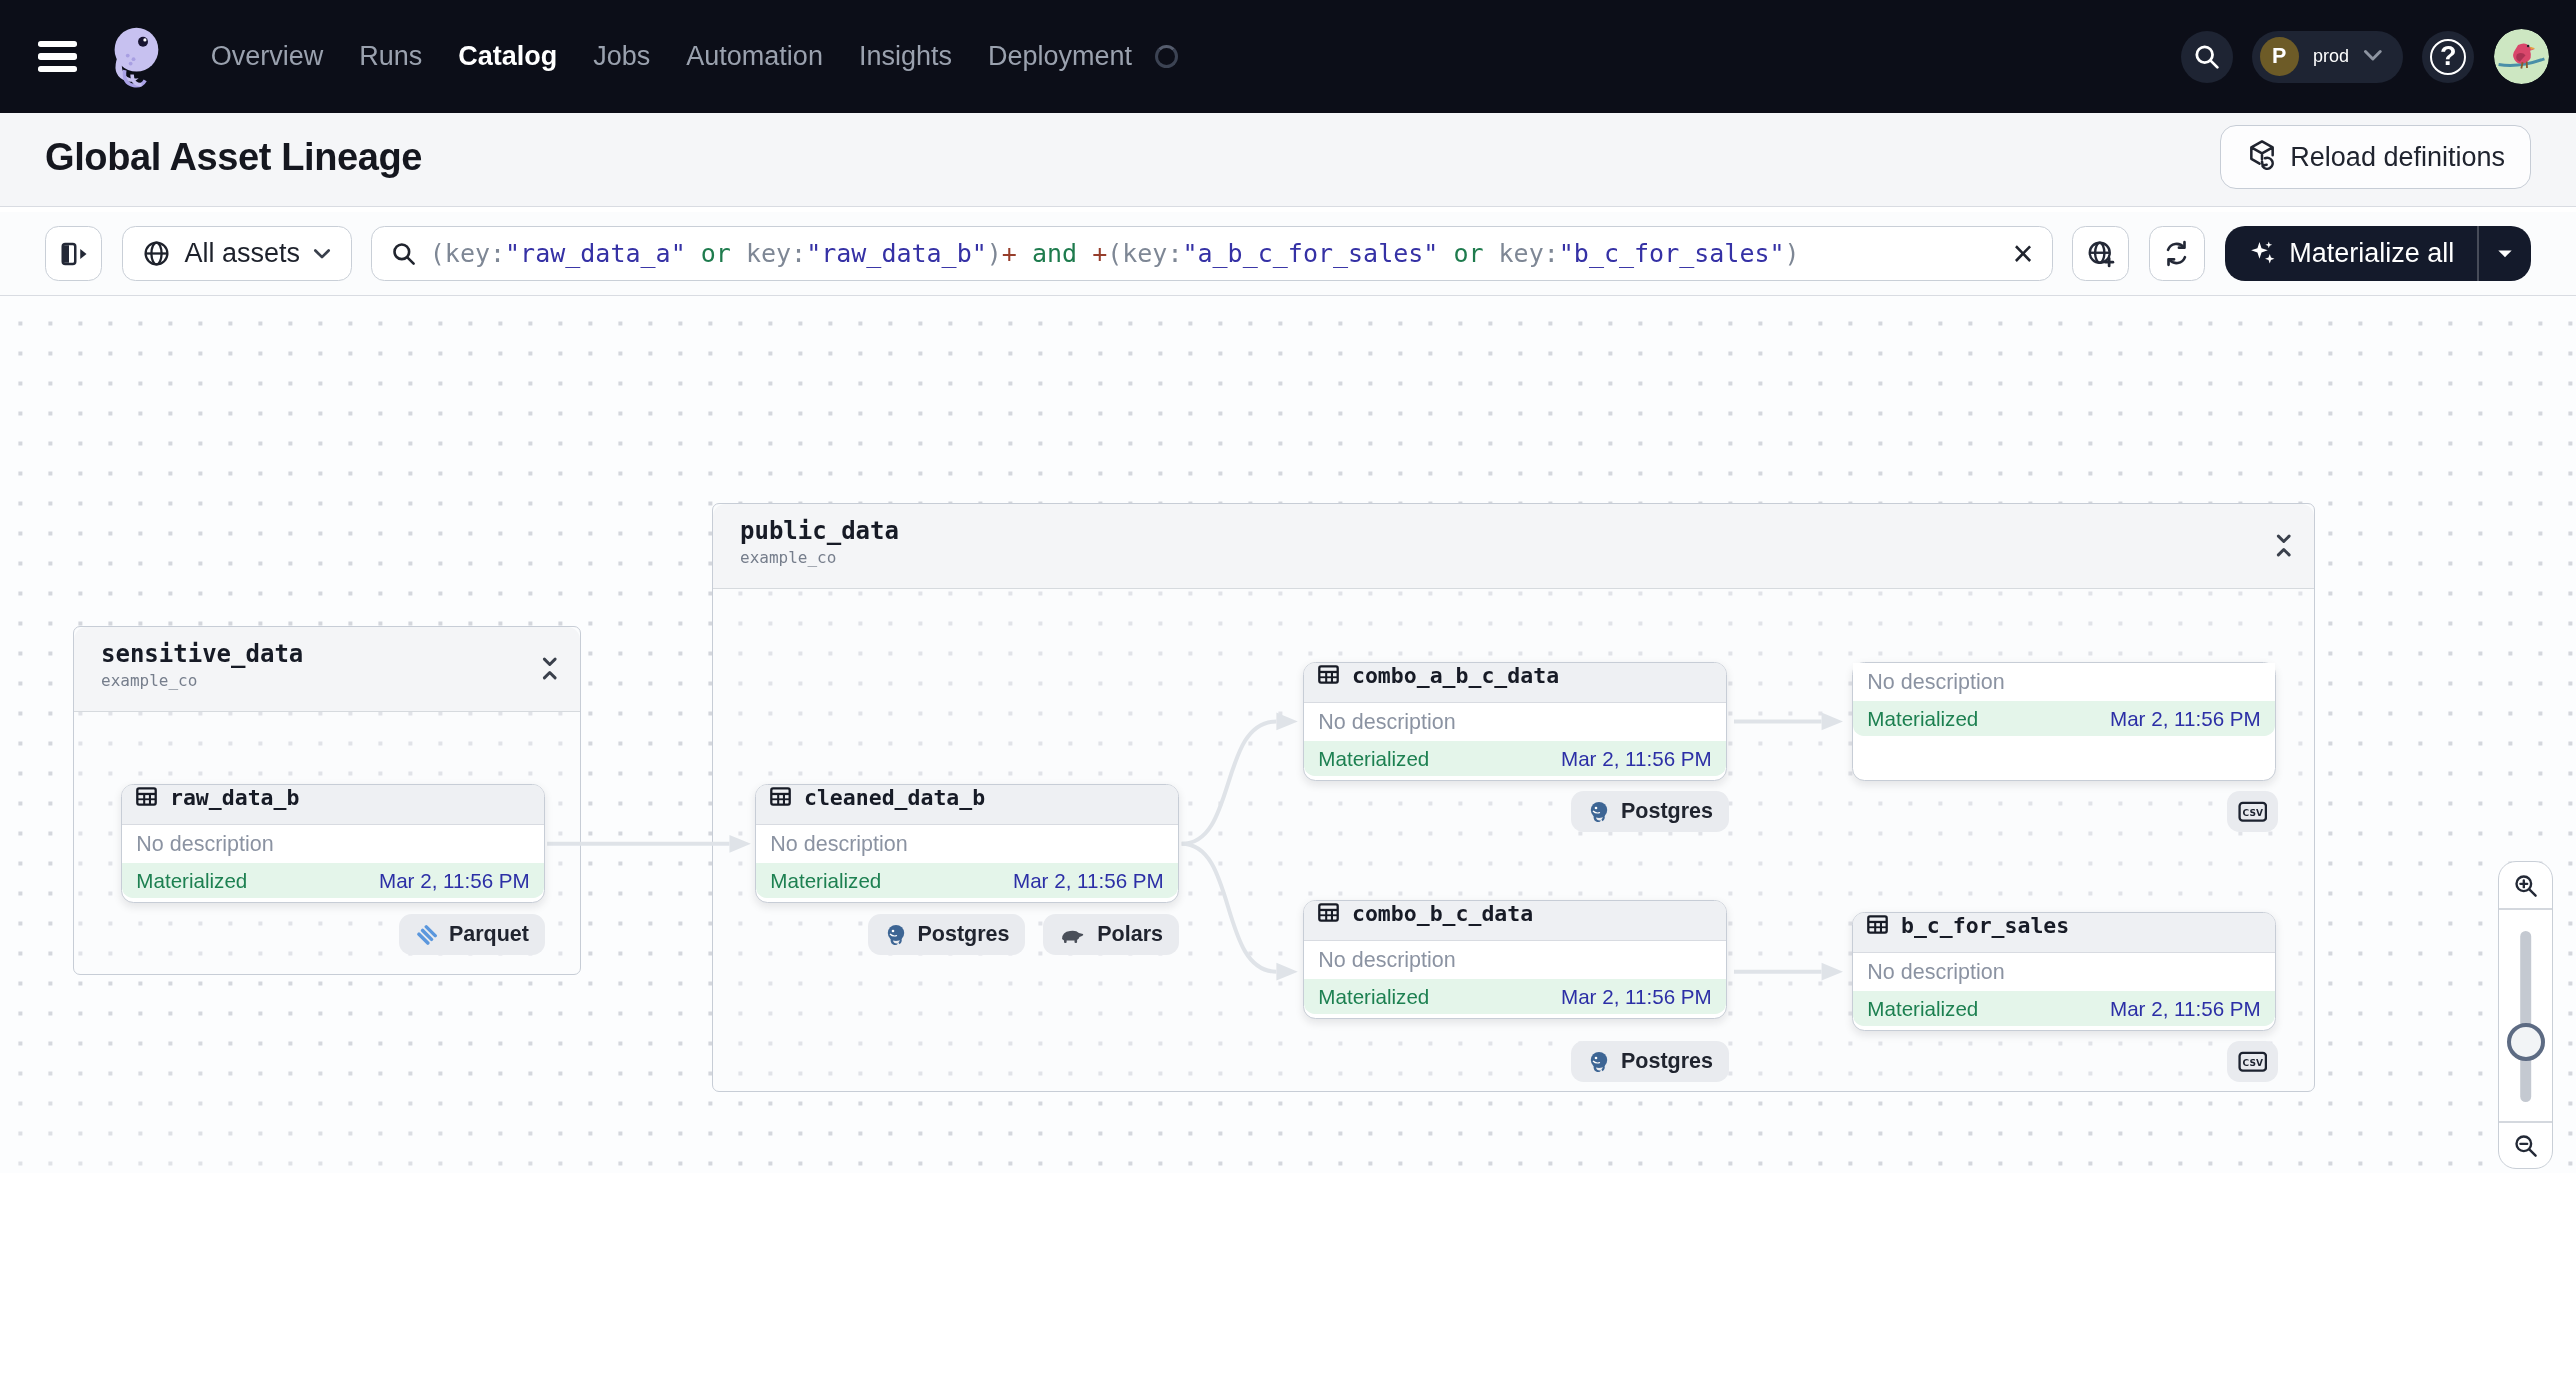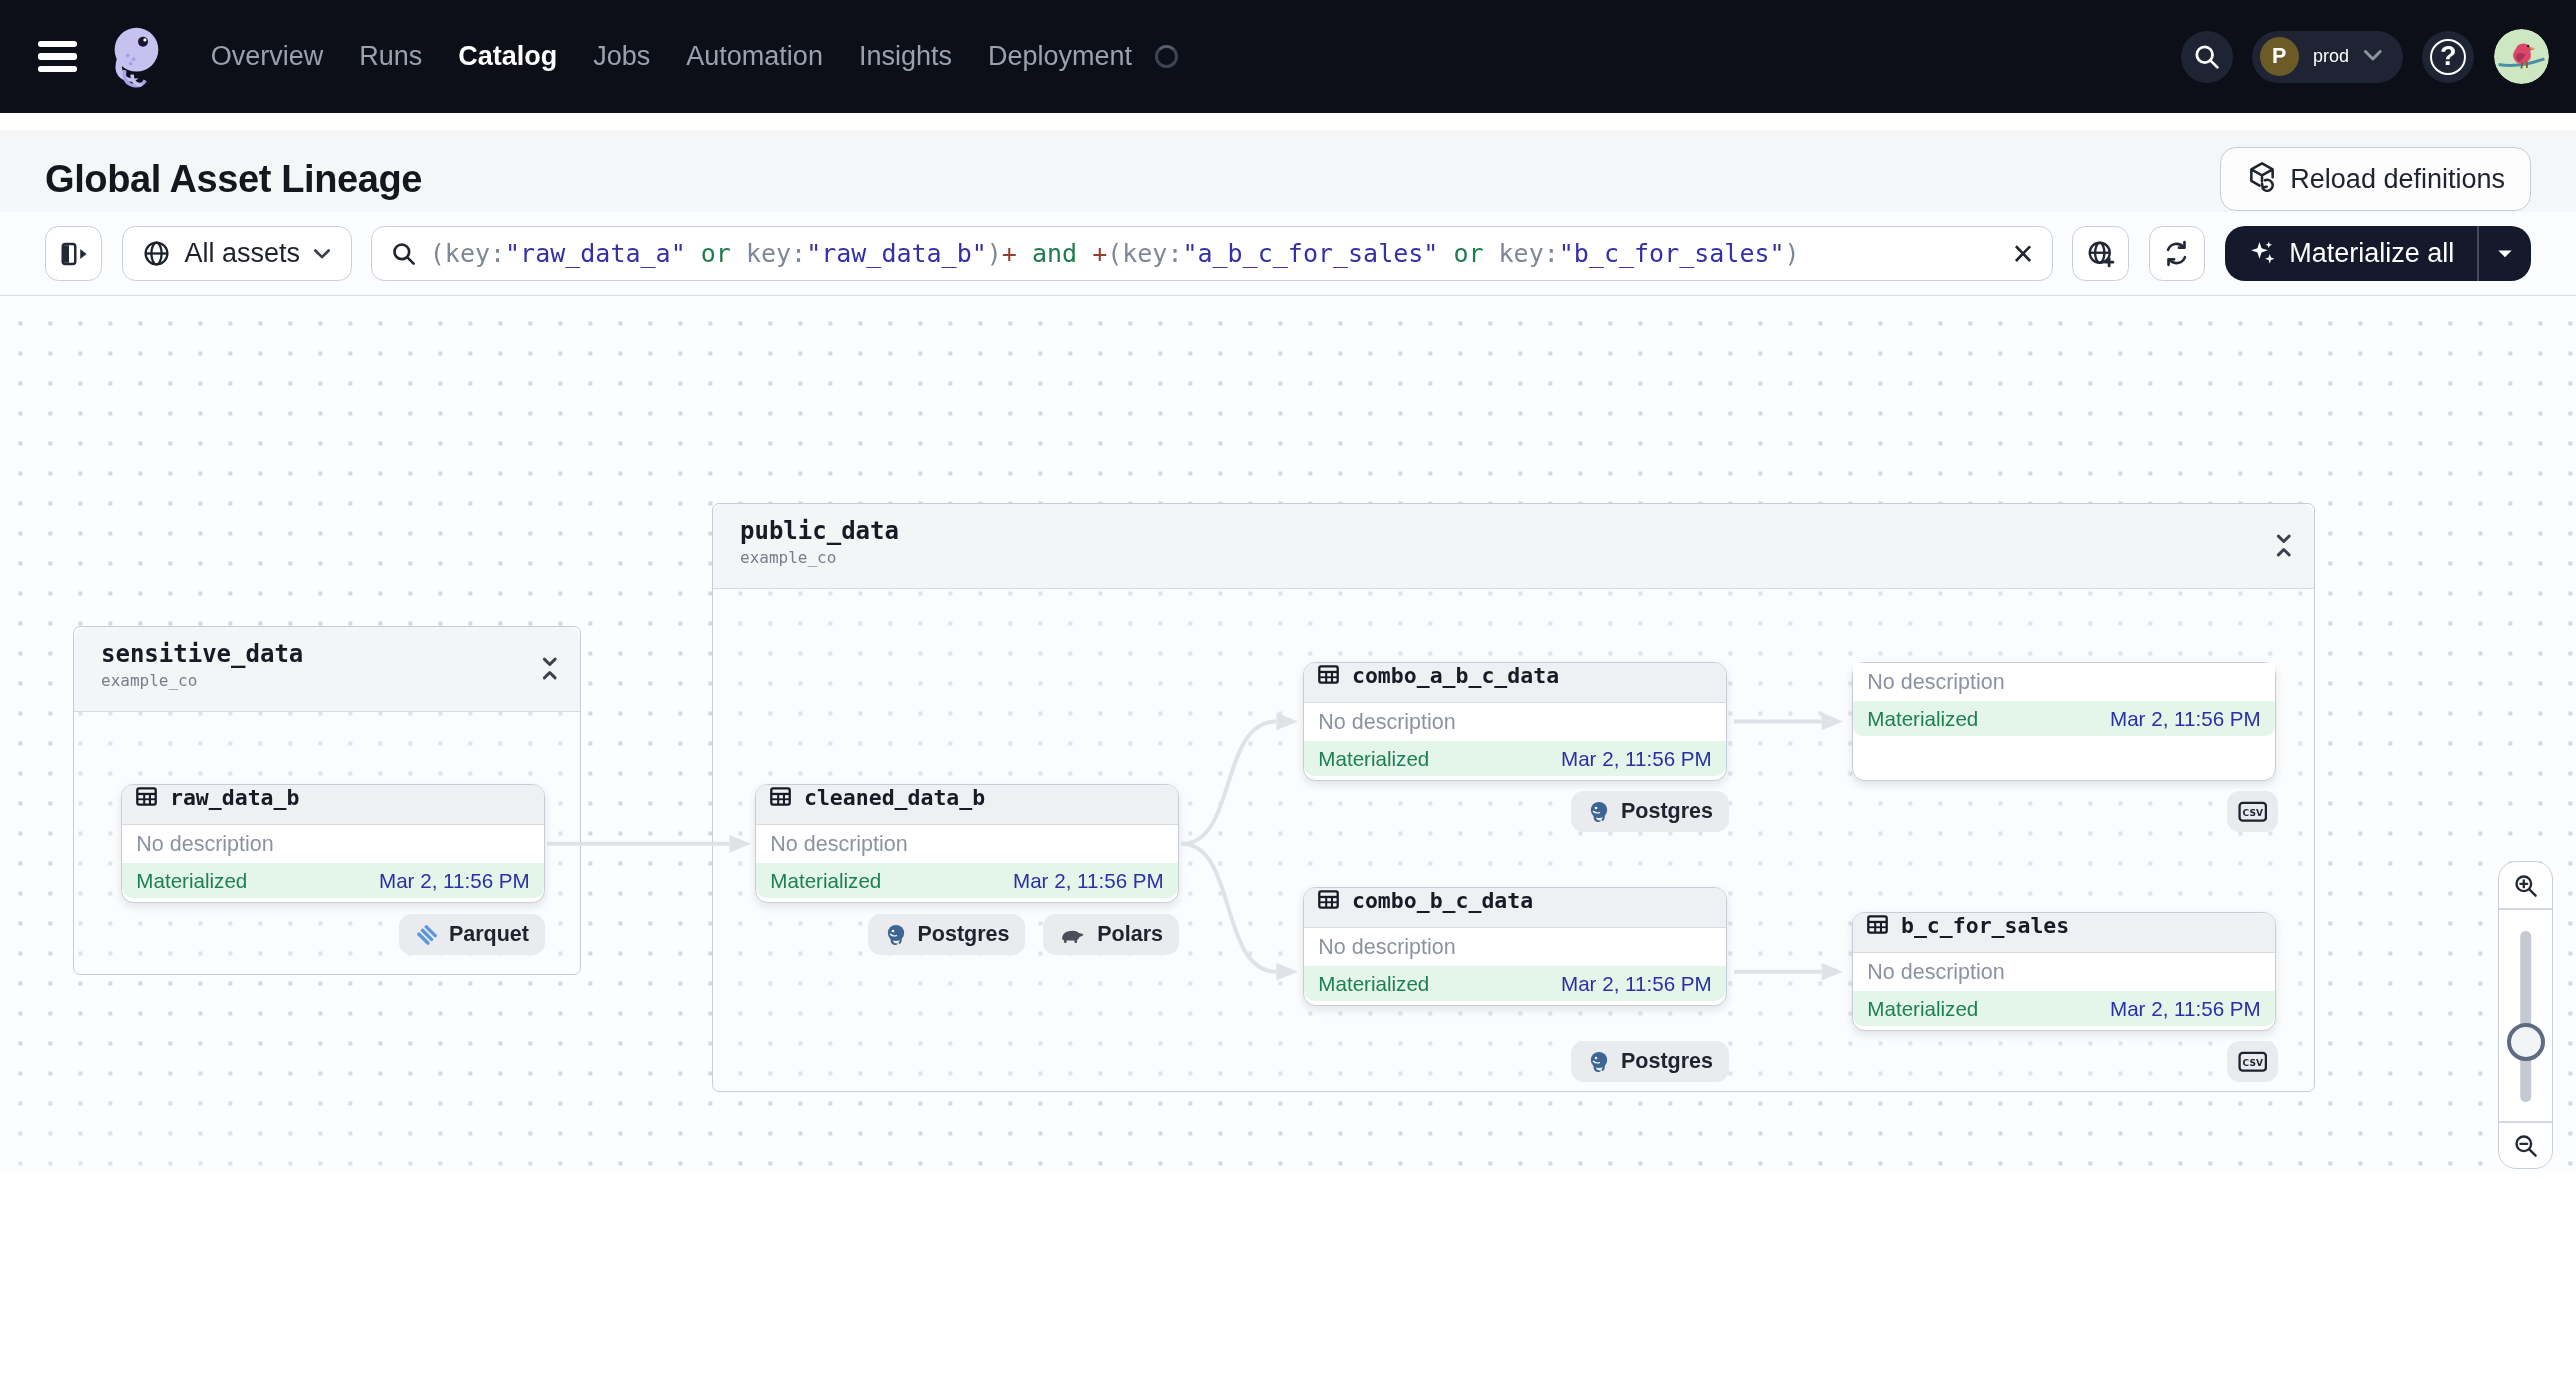--- a/index.html
+++ b/index.html
@@ -25,21 +25,21 @@
   .env-pill { height:52px; border-radius:27px; background:#1e2433; border:none; display:flex;
     align-items:center; gap:14.3px; padding:0 19.7px 0 7.2px; cursor:pointer; }
   .env-avatar { width:39px; height:39px; border-radius:50%; background:#6d5b27; color:#fff;
     font-size:21.5px; font-weight:600; display:flex; align-items:center; justify-content:center; }
   .env-name { color:#fff; font-size:18px; }
   .help-glyph { font-size:27px; font-weight:700; color:#fff; width:36px; height:36px;
     border:2.7px solid #fff; border-radius:50%; display:flex; align-items:center; justify-content:center; }
   .avatar { width:55px; height:55px; border-radius:50%; overflow:hidden; cursor:pointer; }
 
   
-  .page-header { position:absolute; left:0; top:130px; width:100%; height:99px; background:#f5f6f8;
+  .page-header { position:absolute; left:0; top:108px; width:100%; height:99px; background:#f5f6f8;
     border-bottom:1.8px solid #d9dce2; display:flex; align-items:center; padding:0 45px; z-index:19; }
   .page-title { font-size:38px; font-weight:700; color:#15171f; letter-spacing:-0.4px; }
   .reload-btn { margin-left:auto; height:64px; border-radius:16px; background:#fdfdfe;
     border:1.8px solid #c7cdd6; display:flex; align-items:center; gap:12.5px; padding:0 25px;
     font-size:27px; color:#20242f; cursor:pointer; font-family:inherit; }
 
   
   .toolbar { position:absolute; left:0; top:212px; width:100%; height:84px; background:#fbfcfd;
     border-bottom:1.8px solid #d9dce2; display:flex; align-items:center; padding:0 45px; gap:19.7px; z-index:19; }
   .tb-btn { height:55px; min-width:55px; border-radius:13.4px; background:#fff; border:1.8px solid #c9cfd7;
@@ -420,21 +420,21 @@
     </div>
 
     <div class="asset-node" style="left:1852px;top:366px">
       <div class="an-desc">No description</div>
       <div class="an-status">
         <span class="st-label">Materialized</span>
         <span class="st-date">Mar 2, 11:56 PM</span>
       </div>
     </div>
 
-    <div class="asset-node" style="left:1303px;top:591px">
+    <div class="asset-node" style="left:1303px;top:604px">
       <div class="an-header">
         <svg width="23" height="23" style="color:#171b26" viewBox="0 0 26 26">
             <use href="#sym-table"></use>
           </svg>
         <span>combo_b_c_data</span>
       </div>
       <div class="an-desc">No description</div>
       <div class="an-status">
         <span class="st-label">Materialized</span>
         <span class="st-date">Mar 2, 11:56 PM</span>

